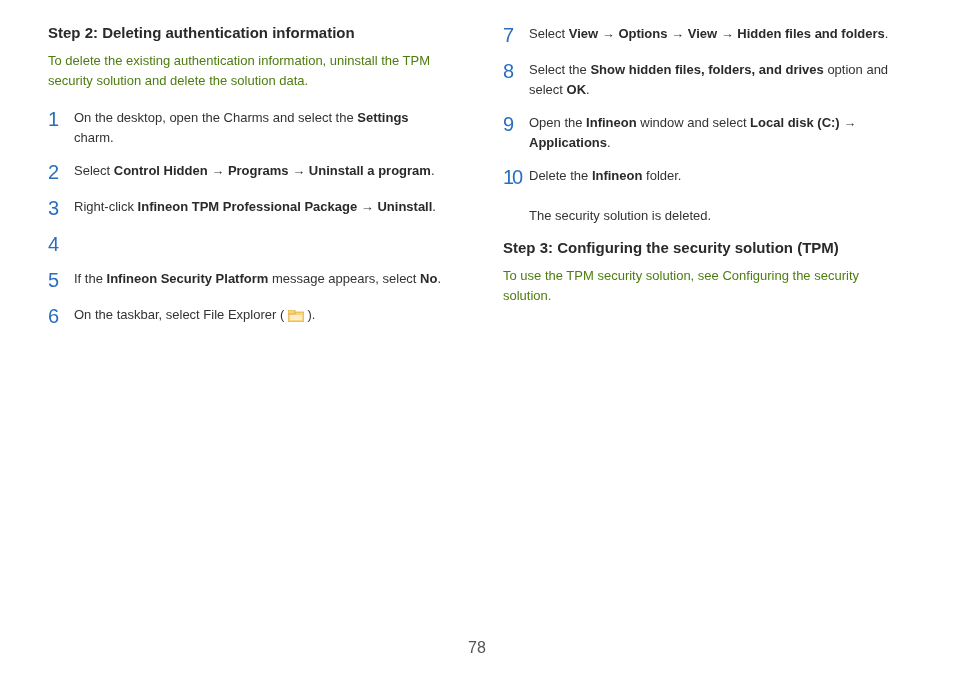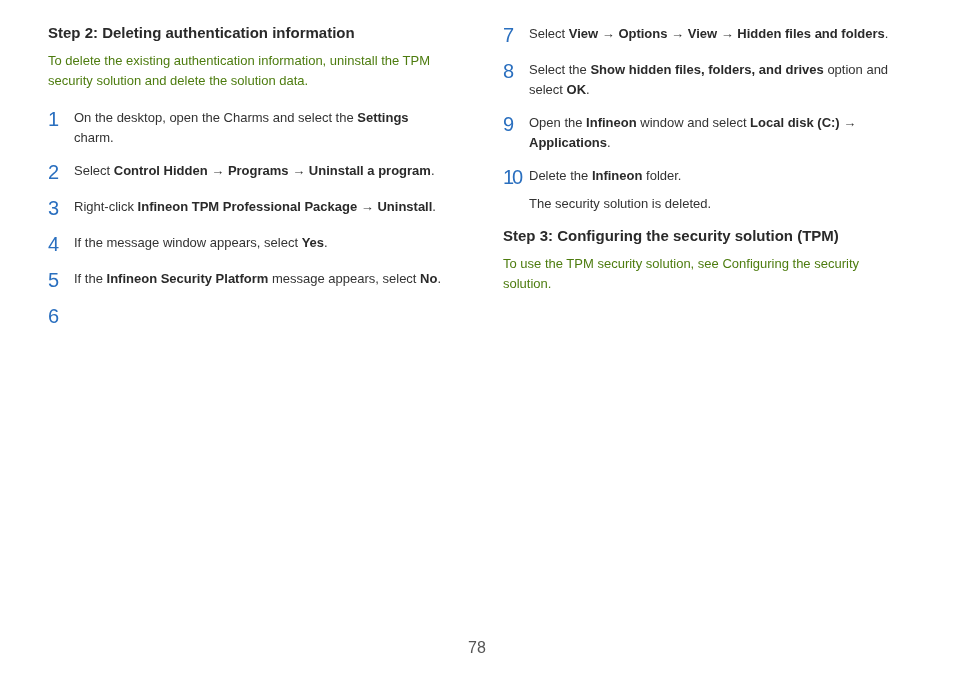--- a/index.html
+++ b/index.html
@@ -9,21 +9,21 @@
   .header .rule { width: 4px; height: 22px; background: #999; margin-right: 10px; }
   .header .title { font-size: 13px; color: #888; font-weight: 400; }
   .columns { display: flex; gap: 52px; }
   .col { flex: 1; min-width: 0; }
   .step-title { font-size: 15px; font-weight: 700; color: #2a2a2a; margin-bottom: 10px; }
   .step-intro { font-size: 13px; line-height: 1.5; color: #4d7c0f; margin-bottom: 18px; }
   .item { display: flex; align-items: flex-start; margin-bottom: 14px; }
   .num { font-size: 20px; font-weight: 400; color: #2a6fbf; min-width: 26px; line-height: 1.1; }
   .num.ten { letter-spacing: -2px; }
   .body { font-size: 13px; line-height: 1.5; color: #333; flex: 1; }
-  .body .sub { margin-top: 8px; }
+  .body .sub { margin-top: 20px; }
   b { font-weight: 700; color: #2a2a2a; }
   .arrow { color: #333; }
   .icon-fe { display: inline-block; width: 16px; height: 12px; vertical-align: middle; }
   .icon-fe svg { display: block; }
   .pgnum { position: absolute; bottom: 18px; left: 0; right: 0; text-align: center; font-size: 16px; color: #555; }
   .step3 { margin-top: 6px; }
 </style>
 </head>
 <body>
 
@@ -53,34 +53,38 @@
 
       <div class="item">
         <div class="num">3</div>
         <div class="body">
           <span>Right-click </span><b>Infineon TPM Professional Package</b><span class="arrow"> → </span><b>Uninstall</b><span>.</span>
         </div>
       </div>
 
       <div class="item">
         <div class="num">4</div>
-        <div class="body">
-          <span>If the message window appears, select </span><b>Yes</b><span>.</span>
-        </div>
       </div>
 
       <div class="item">
         <div class="num">5</div>
         <div class="body">
           <span>If the </span><b>Infineon Security Platform</b><span> message appears, select </span><b>No</b><span>.</span>
         </div>
       </div>
 
       <div class="item">
         <div class="num">6</div>
+        <div class="body">
+          <span>On the taskbar, select File Explorer ( </span><span class="icon-fe"><svg viewBox="0 0 16 12">
+                <rect x="0" y="2" width="16" height="10" fill="#f9d47a" stroke="#c8a036" stroke-width="0.6"></rect>
+                <rect x="0" y="0" width="7" height="4" fill="#f9d47a" stroke="#c8a036" stroke-width="0.6"></rect>
+                <rect x="2" y="5" width="12" height="5" fill="#fff" opacity="0.6"></rect>
+              </svg></span><span> ).</span>
+        </div>
       </div>
 
     </div>
 
     <div class="col">
 
       <div class="item">
         <div class="num">7</div>
         <div class="body">
           <span>Select </span><b>View</b><span class="arrow"> → </span><b>Options</b><span class="arrow"> → </span><b>View</b><span class="arrow"> → </span><b>Hidden files and folders</b><span>.</span>

